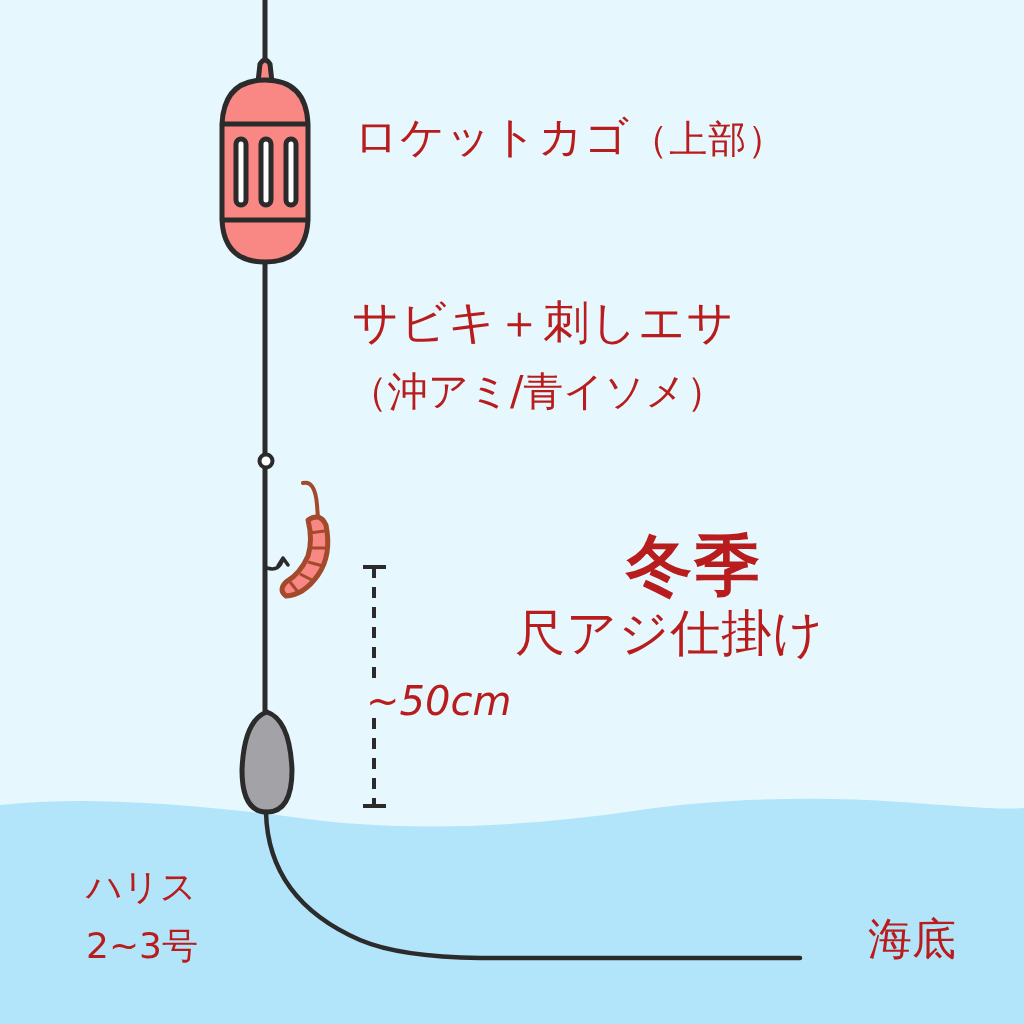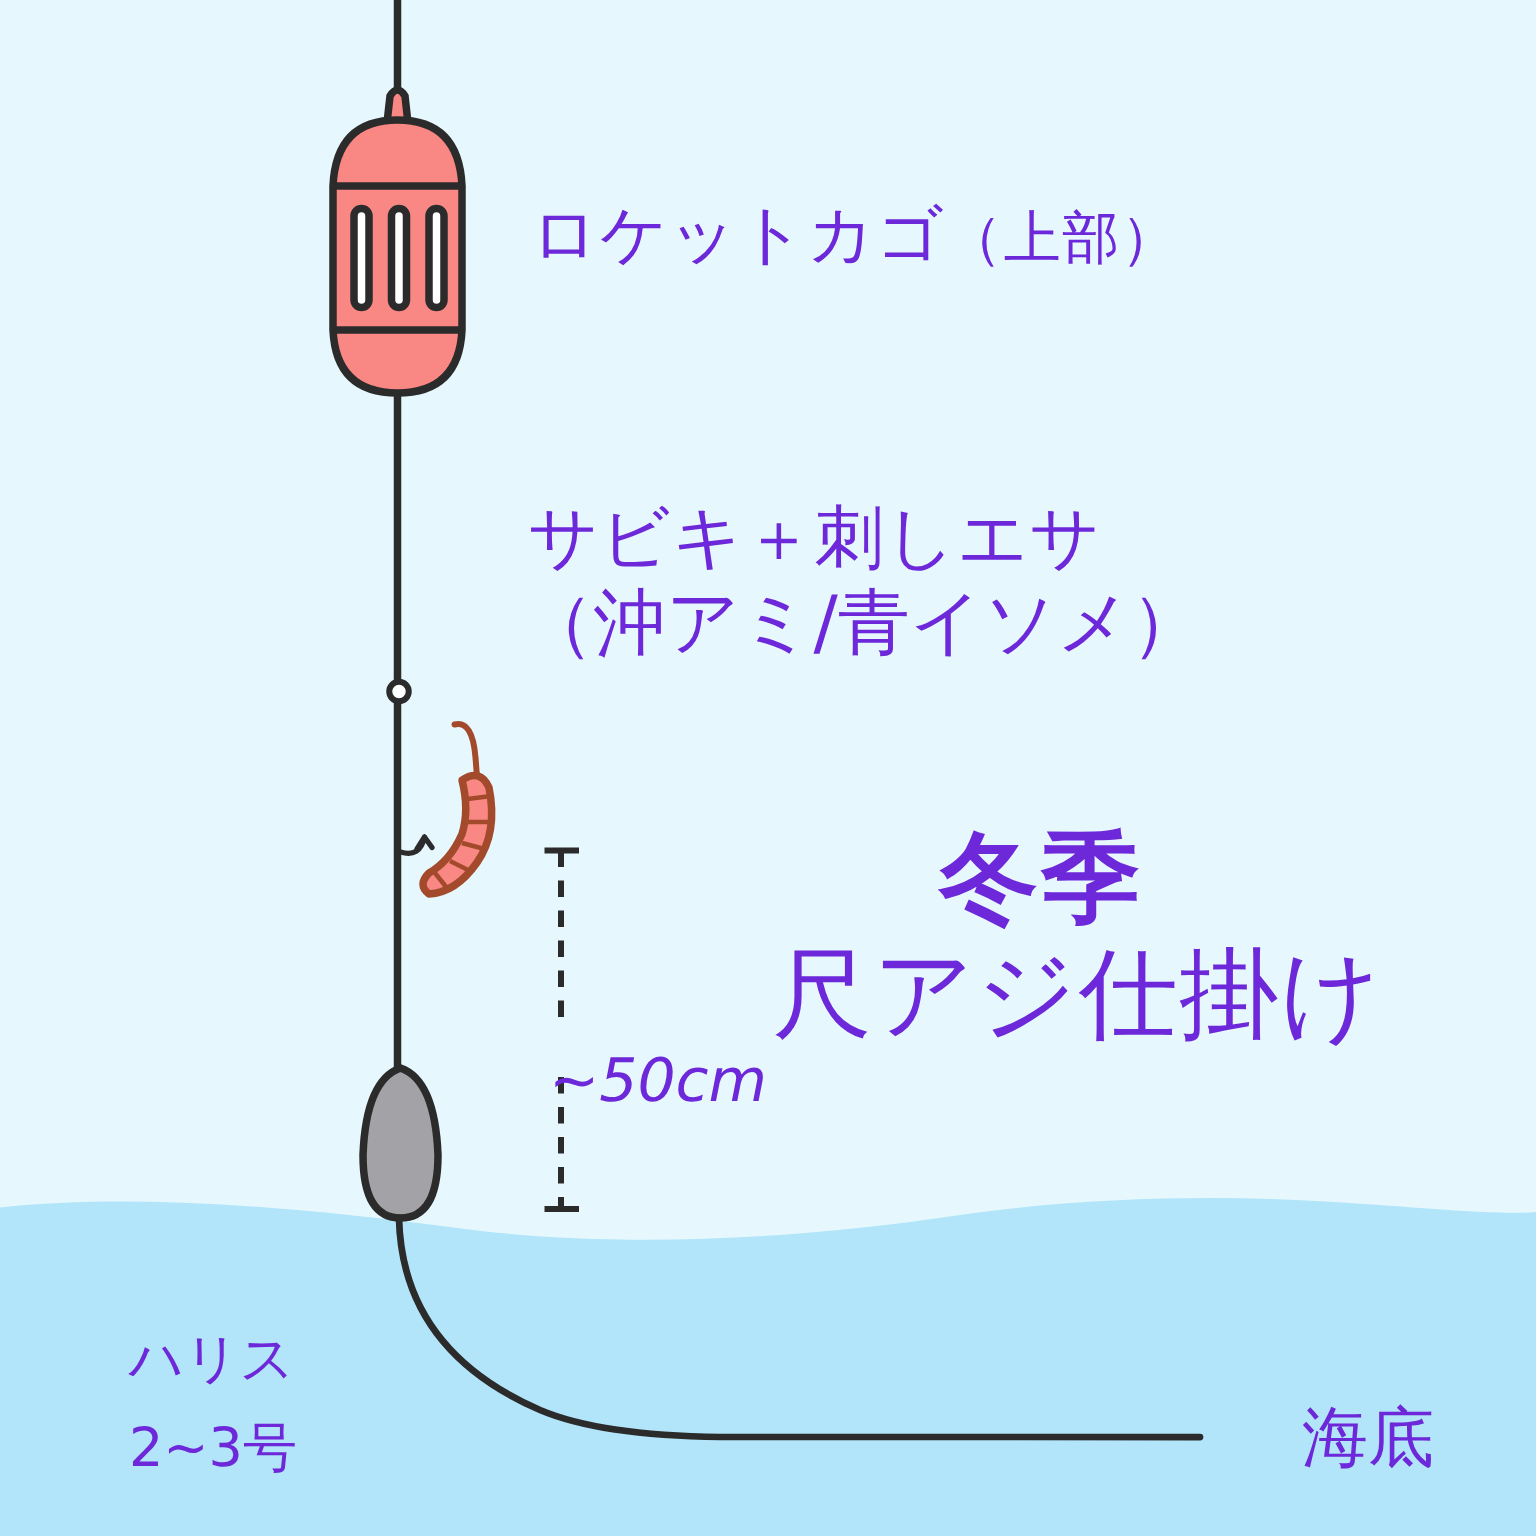--- a/index.html
+++ b/index.html
@@ -1,25 +1,25 @@
 <!DOCTYPE html>
 <html><head>
 <meta charset="utf-8">
 <style>
   html, body { margin:0; padding:0; }
   body { width:1024px; height:1024px; overflow:hidden; position:relative; background:#E6F8FE; font-family:"DejaVu Sans","Liberation Sans",sans-serif; }
   #scene { position:absolute; left:0; top:0; width:1024px; height:1024px; }
-  .lbl { position:absolute; color:#6d28d9; white-space:nowrap; line-height:1.15;margin-top:20px; }
+  .lbl { position:absolute; color:#b91c1c; white-space:nowrap; line-height:1.15; }
   #lbl-basket { left:354px; top:112px; font-size:44px; letter-spacing:1px; }
   #lbl-basket .paren { font-size:38px; }
-  #lbl-bait-1 { left:352px; top:316px; font-size:46px; letter-spacing:1px;font-family:Liberation Mono, monospace; }
-  #lbl-bait-2 { left:348px; top:368px; font-size:48px; }
+  #lbl-bait-1 { left:352px; top:296px; font-size:46px; letter-spacing:1px; }
+  #lbl-bait-2 { left:348px; top:368px; font-size:40px; }
   #lbl-distance { left:366px; top:678px; font-size:40px;font-style:italic; }
   #lbl-title-1 { left:626px; top:528px; font-size:66px; letter-spacing:2px;font-weight:bold; }
-  #lbl-title-2 { left:515px; top:605px; font-size:66px; letter-spacing:1px; }
+  #lbl-title-2 { left:515px; top:605px; font-size:50px; letter-spacing:1px; }
   #lbl-harisu-1 { left:86px; top:866px; font-size:36px; }
   #lbl-harisu-2 { left:86px; top:925px; font-size:36px; }
   #lbl-seabed { left:868px; top:914px; font-size:44px; }
 </style>
 </head>
 <body>
 
 <svg id="scene" viewBox="0 0 1024 1024" xmlns="http://www.w3.org/2000/svg">
 
   <rect x="0" y="0" width="1024" height="1024" fill="#E6F8FE"></rect>

